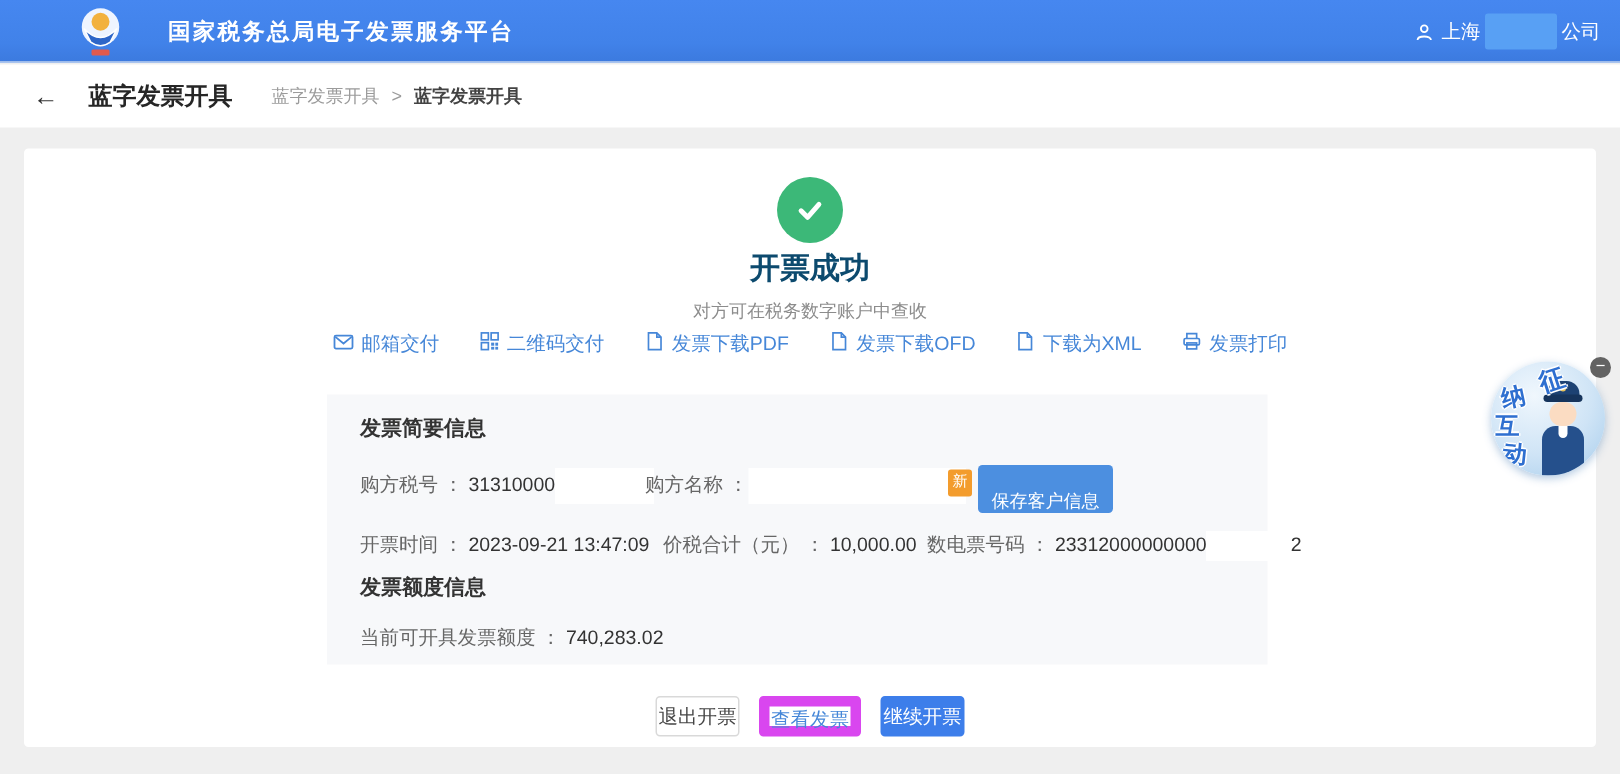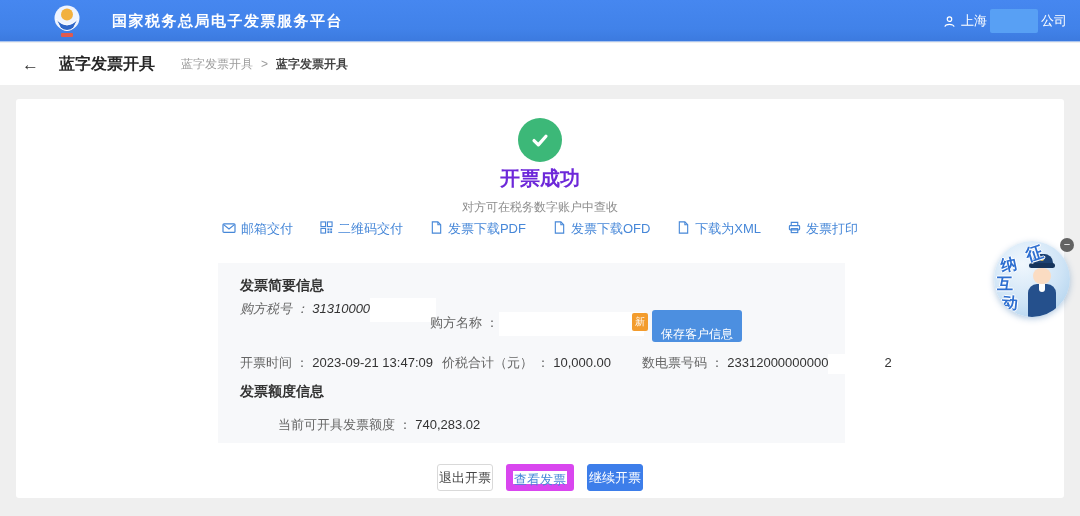--- a/index.html
+++ b/index.html
@@ -28,44 +28,44 @@
   .crumb-sep { margin: 0 8px; font-size: 12px; color: #9b9b9b; }
   .crumb2 { font-size: 12px; color: #434343; font-weight: 600; }
 
   
   .card { position: absolute; left: 16px; top: 99px; width: 1048px; height: 399px;
     background: #ffffff; border-radius: 3px; }
   .success-circle { position: absolute; left: 50%; top: 19px; transform: translateX(-50%);
     width: 44px; height: 44px; border-radius: 50%; background: #3CB878;
     display: flex; align-items: center; justify-content: center; }
   .result-title { position: absolute; top: 66px; width: 100%; text-align: center;
-    font-size: 20px; font-weight: 700; color: #6d28d9; }
+    font-size: 20px; font-weight: 700; color: #0c4a6e; }
   .result-subtitle { position: absolute; top: 100px; width: 100%; text-align: center;
     font-size: 12px; color: #8c8c8c; }
   .actions-row { position: absolute; top: 121px; width: 100%; display: flex;
     justify-content: center; gap: 27px; }
   .action-link { display: flex; align-items: center; gap: 5px; color: #4687D8;
     font-size: 13px; cursor: pointer; text-decoration: none; }
 
   
   .panel { position: absolute; left: 202px; top: 164px; width: 627px; height: 180px;
     background: #f7f8fa; }
   .section-title { position: absolute; font-size: 14px; font-weight: 700; color: #333333; }
   .st1 { left: 22px; top: 14px; }
   .st2 { left: 22px; top: 120px; }
   .field { position: absolute; font-size: 13px; color: #666666; white-space: nowrap;
     line-height: 24px; }
   .field .val { color: #333333; }
   .redact-white { display: inline-block; background: #ffffff; vertical-align: middle; }
-  .f-taxno { left: 22px; top: 34px; font-style: italic; }
+  .f-taxno { left: 22px; top: 48px; }
   .f-name  { left: 212px; top: 48px; }
   .f-time  { left: 22px; top: 88px; }
   .f-total { left: 224px; top: 88px; }
-  .f-num   { left: 424px; top: 88px; }
-  .f-quota { left: 22px; top: 150px; margin-left: 38px; }
+  .f-num   { left: 400px; top: 88px; }
+  .f-quota { left: 22px; top: 150px; }
   .new-badge { position: absolute; left: 414px; top: 50px; width: 16px; height: 18px;
     background: #F39C2D; color: #ffffff; font-size: 10px; line-height: 18px;
     text-align: center; border-radius: 2px; cursor: pointer; }
   .save-btn { position: absolute; left: 434px; top: 47px; height: 24px; padding: 16px 9px;
     background: #4C8FE0; color: #ffffff; font-size: 12px; border: none; border-radius: 3px;
     cursor: pointer; }
 
   
   .footer-btns { position: absolute; top: 365px; left: 50%; transform: translateX(-50%);
     display: flex; gap: 13px; }

